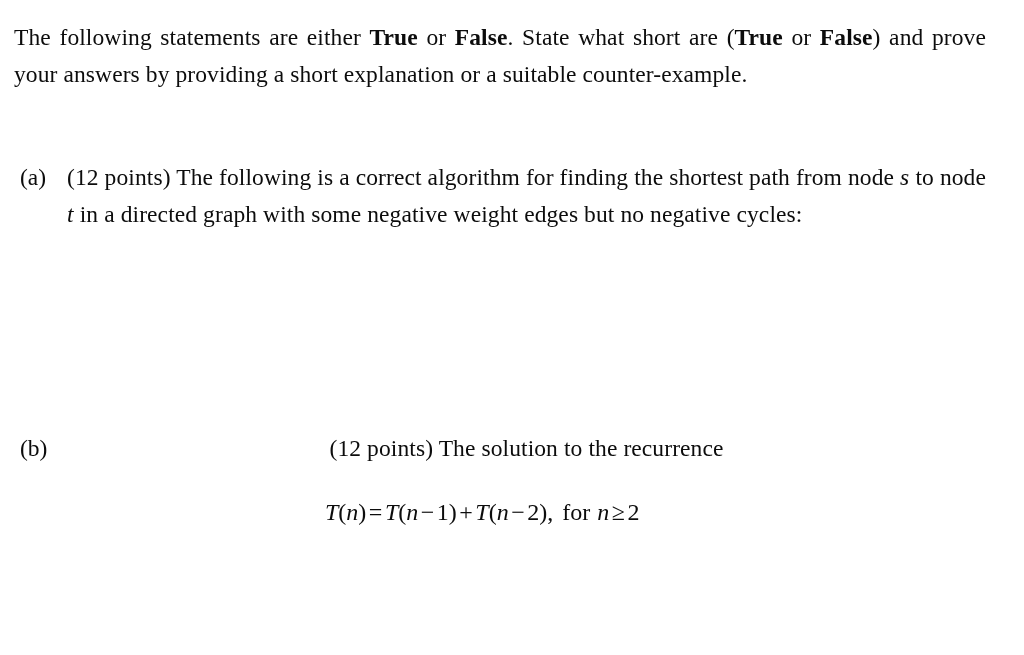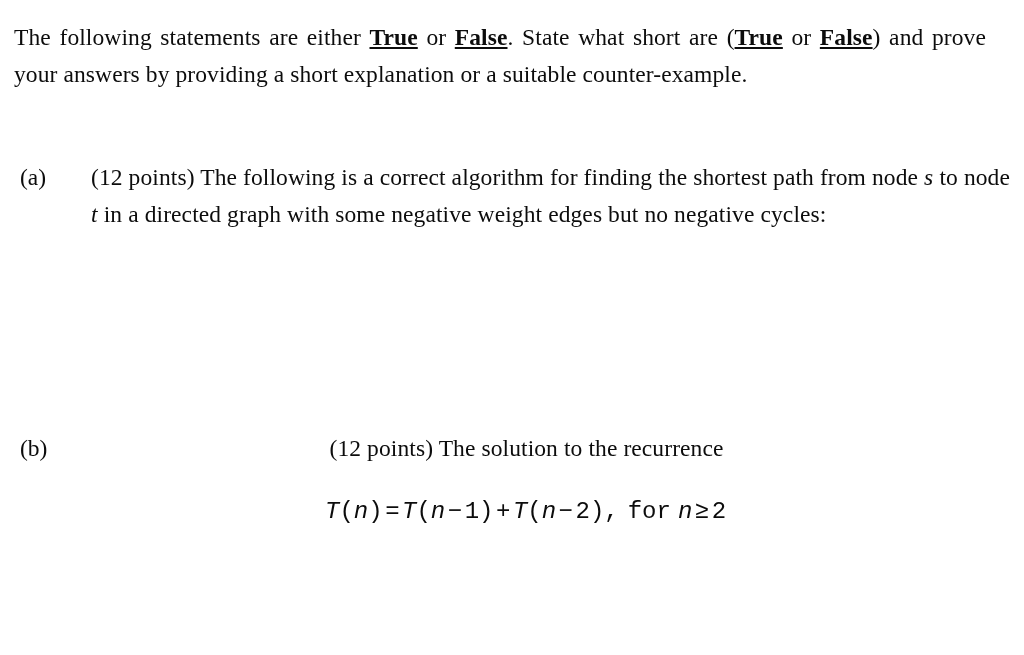--- a/index.html
+++ b/index.html
@@ -30,21 +30,21 @@
     line-height: 37px;
     text-align: justify;
     text-justify: inter-word;
     color: #0c0c0c;
     letter-spacing: 0.1px;
   }
   .para.last-line-free {
     text-align-last: left;
   }
 
-  b, .bold { font-weight: 700; text-decoration: underline; }
+  b, .bold { font-weight: 700; }
 
   
   .var {
     font-family: "Liberation Serif", "DejaVu Serif", serif;
     font-style: italic;
     letter-spacing: 0.2px;
   }
 
   
   #intro {
@@ -61,21 +61,20 @@
     color: #0c0c0c;
     white-space: nowrap;
   }
   #label-a { left: 20px; top: 159px; }
   #label-b { left: 20px; top: 430px; }
 
   #item-a-body {
     left: 67px;
     top: 159px;
     width: 919px;
-    margin-left: 24px;
   }
   #item-a-quote {
     left: 67px;
     top: 288px;
     width: 919px;
   }
   #item-b-body {
     left: 67px;
     top: 430px;
     width: 919px;
@@ -92,21 +91,21 @@
   .mathblock {
     position: absolute;
     left: 325px;
     top: 492px;
     font-size: 24px;
     line-height: 40px;
     color: #0c0c0c;
     white-space: nowrap;
   }
   .mathline {
-    font-family: Liberation Mono, monospace;
+    font-family: Liberation Serif, serif;
   }
   .mi { font-style: italic; }
   .mo { font-style: normal; padding: 0 2.5px; }
   .mn { font-style: normal; }
   .mtext { font-style: normal; padding-left: 9px; }
   .paren { font-style: normal; }
   sup.exp {
     font-size: 0.68em;
     vertical-align: 0.52em;
     font-style: italic;

